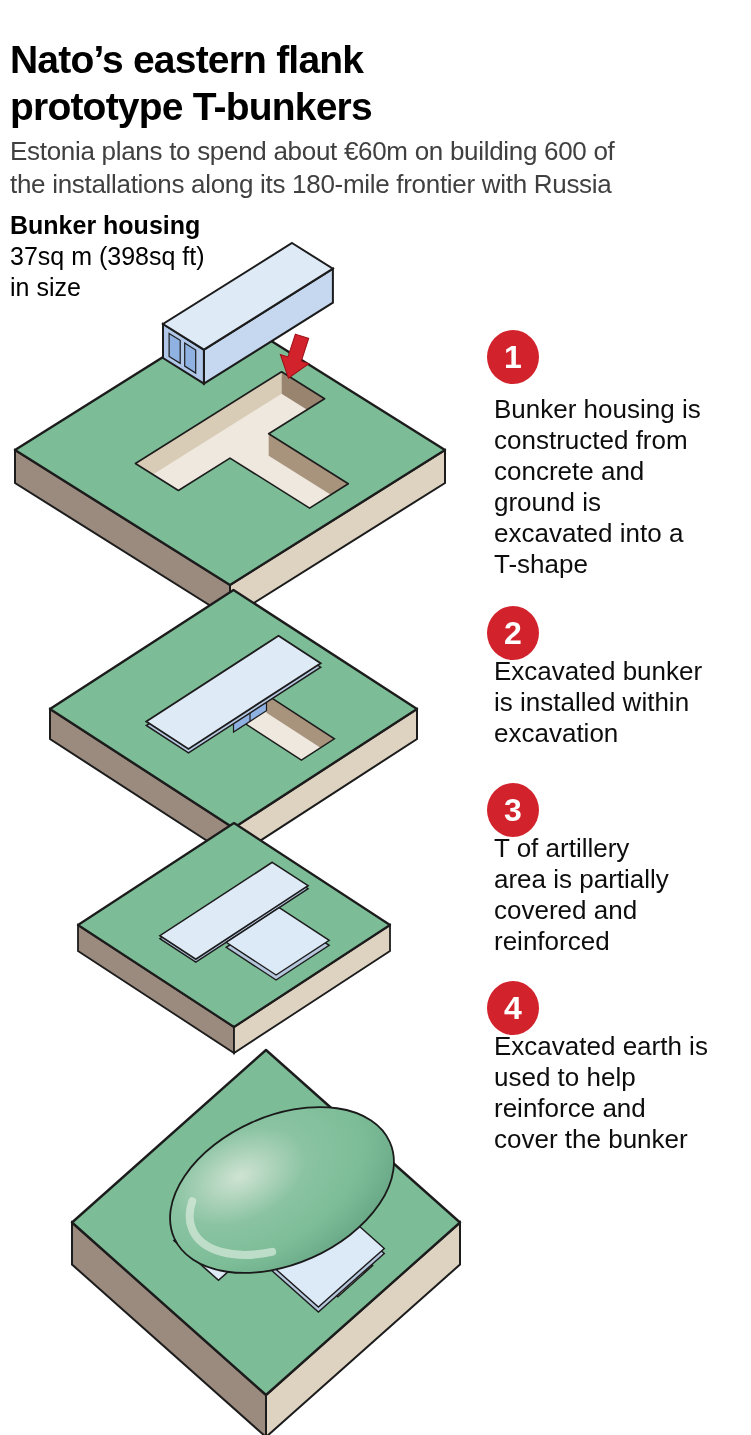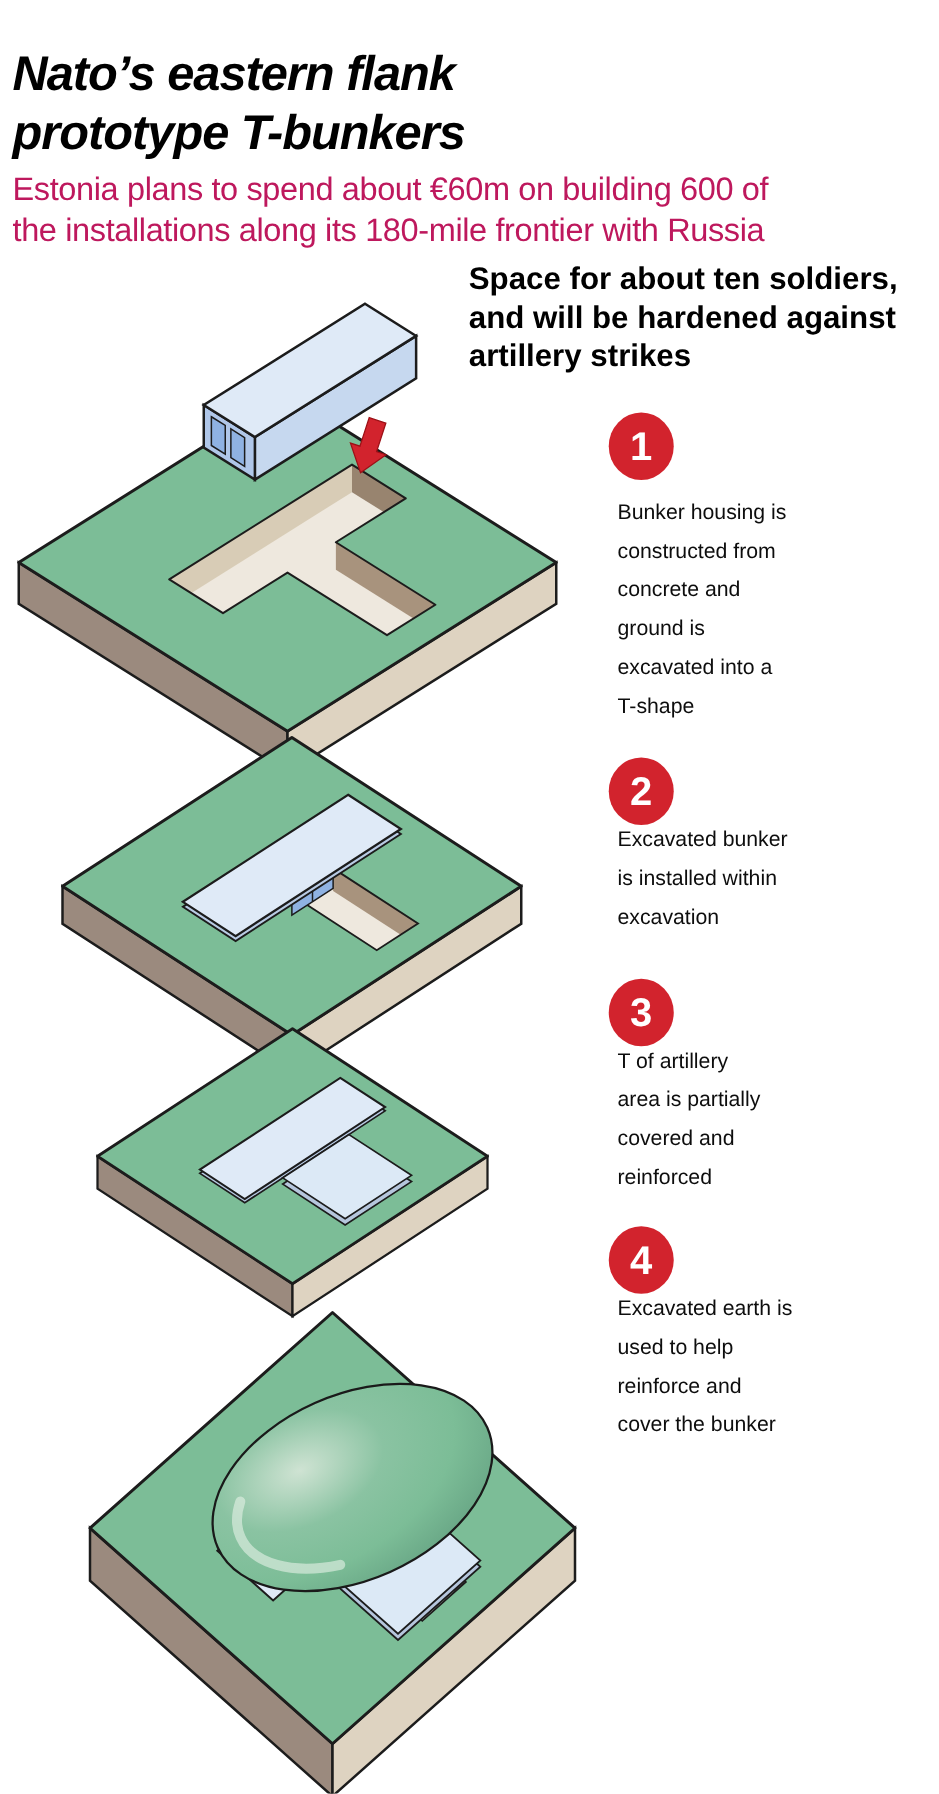--- a/index.html
+++ b/index.html
@@ -1,46 +1,48 @@
 <!DOCTYPE html>
 <html><head>
 <meta charset="utf-8">
 <style>
   html,body{margin:0;padding:0;background:#fff;}
   .canvas{position:relative;width:751px;height:1435px;background:#ffffff;overflow:hidden;
           font-family:"Liberation Sans",sans-serif;color:#000;}
   .abs{position:absolute;}
   .title{left:10px;top:10px;font-size:39px;font-weight:bold;line-height:47px;
-         letter-spacing:-0.8px;white-space:pre-line;color:#000;font-style:italic;}
+         letter-spacing:-0.8px;white-space:pre-line;color:#000;}
   .subtitle{left:10px;top:109px;font-size:26px;line-height:33px;letter-spacing:-0.3px;
-            white-space:pre-line;color:#be185d;}
+            white-space:pre-line;color:#404040;}
   .label-left{left:10px;top:210px;font-size:25px;line-height:31px;}
   .label-left .hd{font-weight:bold;}
   .label-right{left:375px;top:208px;font-size:25px;line-height:31px;font-weight:bold;
                white-space:pre-line;}
   .badge{width:52px;height:54px;border-radius:50%;background:#d2232d;color:#fff;
          font-weight:bold;font-size:32px;display:flex;align-items:center;justify-content:center;}
-  .step-text{left:494px;width:250px;font-size:17px;line-height:31px;color:#0d0d0d;
+  .step-text{left:494px;width:250px;font-size:26px;line-height:31px;color:#0d0d0d;
              white-space:pre-line;}
   .diag{position:absolute;}
   svg{display:block;}
 </style>
 </head>
 <body>
 
 <div class="canvas">
 
   <h1 class="abs title">Nato’s eastern flank
 prototype T-bunkers</h1>
   <p class="abs subtitle">Estonia plans to spend about €60m on building 600 of
 the installations along its 180-mile frontier with Russia</p>
 
-  <div class="abs label-right">Space for about ten soldiers,
-and will be hardened against
-artillery strikes</div>
+  <div class="abs label-left">
+    <div class="hd">Bunker housing</div>
+    <div>37sq m (398sq ft)</div>
+    <div>in size</div>
+  </div>
 
   <svg class="diag" style="left:8px;top:233px" width="455" height="400" viewBox="0 0 455 400">
     <defs>
       <clipPath id="pit1c">
         <path d="M273.6,138.7 L316.6,165.7 L260.7,200.8 L340.3,250.8 L301.6,275.1 L222,225.1 L170.4,257.5 L127.4,230.5 Z"></path>
       </clipPath>
     </defs>
 
     <polygon points="7,217 222,352 222,385 7,250" fill="#9b8a7e" stroke="#1c1c1c" stroke-width="2"></polygon>
     <polygon points="222,352 437,217 437,250 222,385" fill="#ded3c1" stroke="#1c1c1c" stroke-width="2"></polygon>

